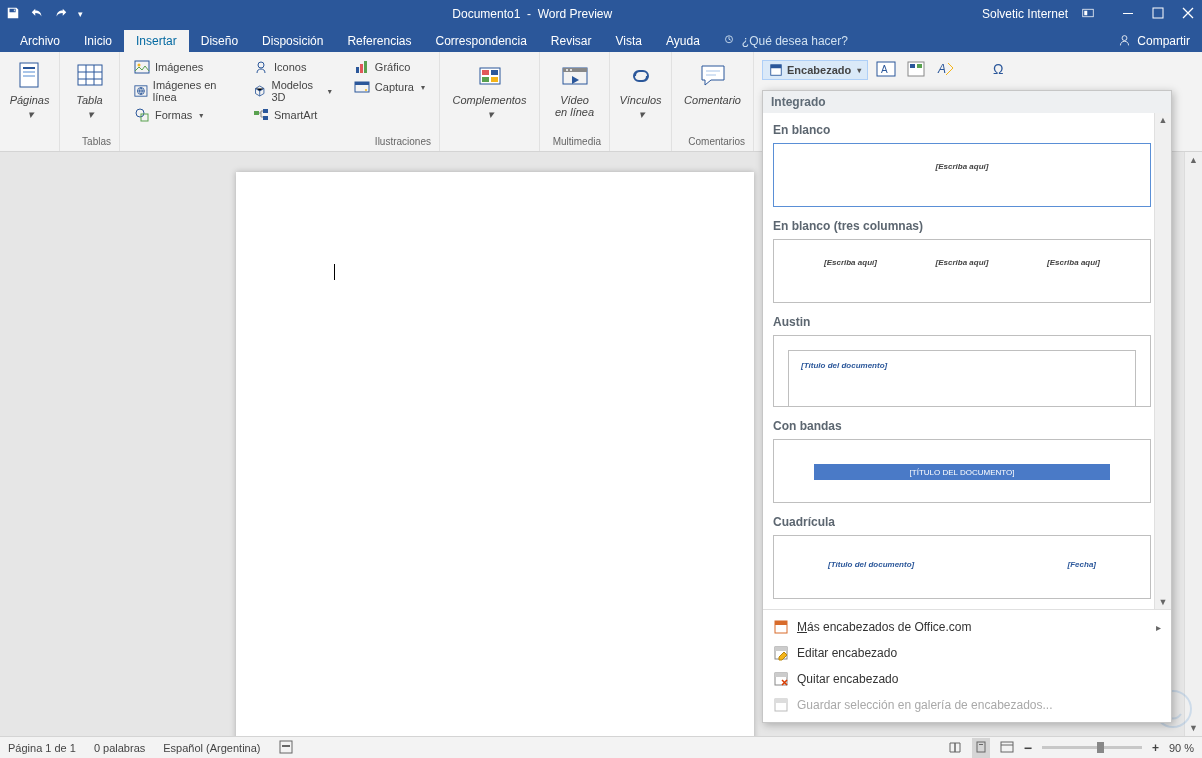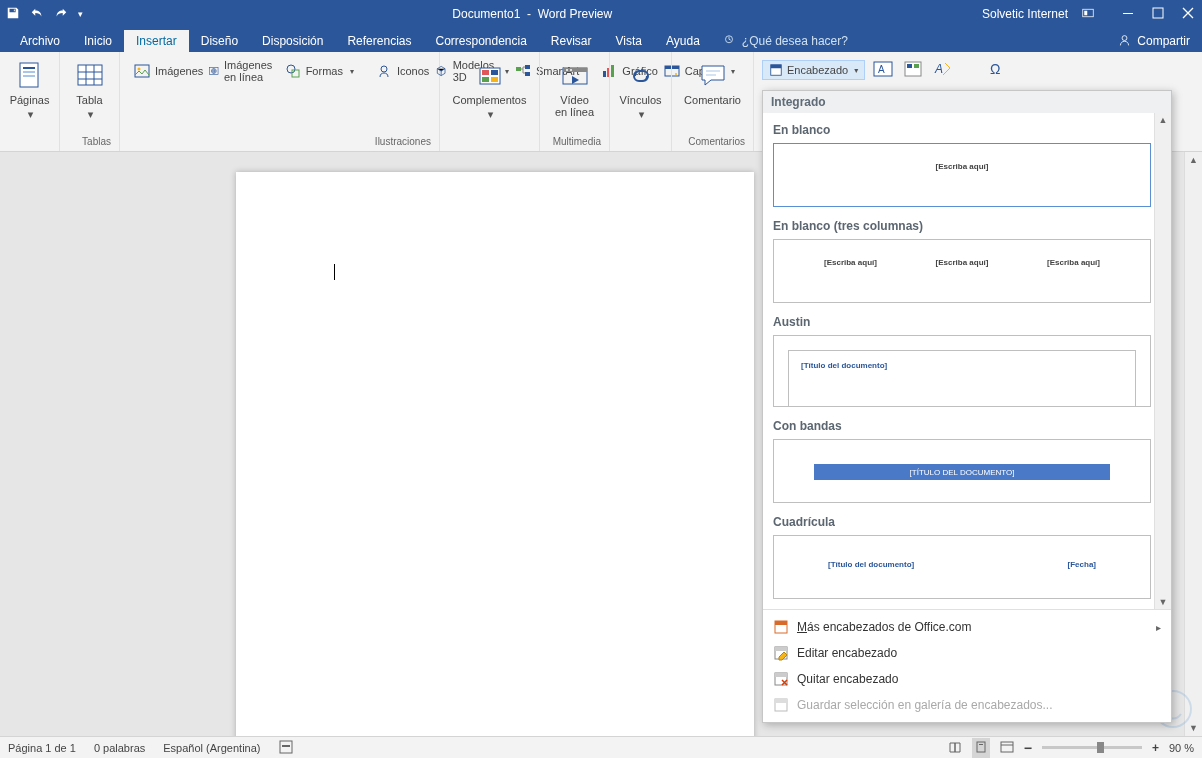--- a/index.html
+++ b/index.html
@@ -23,29 +23,29 @@
 .tell-me svg { width:14px; height:14px; fill:#cfe0f0; }
 .share { margin-left:auto; padding:4px 12px; display:flex; gap:6px; }
 .share svg{width:13px;height:13px;fill:#fff;}
 
 
 .ribbon { background:#f3f3f3; height:100px; border-bottom:1px solid #d4d4d4; display:flex; font-size:11px; color:#444; position:relative;}
 .group { border-right:1px solid #e1e1e1; padding:4px 8px 2px; display:flex; flex-direction:column; }
 .group-label { text-align:right; font-size:10px; color:#666; margin-top:auto; padding-bottom:2px;}
 .big-btn { display:flex; flex-direction:column; align-items:center; gap:2px; padding:4px 6px; cursor:pointer; }
 .big-btn svg { width:32px; height:32px; }
-.big-btn span { font-size:11px; }
-.med-list { display:flex; flex-direction:row; gap:2px; padding:2px 4px;}
+.big-btn span { font-size:11px;font-style:italic; }
+.med-list { display:flex; flex-direction:column; gap:2px; padding:2px 4px;}
 .med-item { display:flex; align-items:center; gap:5px; cursor:pointer; padding:1px 2px; font-size:11px;}
 .med-item svg { width:16px; height:16px; }
 .row { display:flex; gap:10px; }
 .arrow-dn { font-size:8px; color:#555; margin-left:2px;}
 
 
-.hdr-btn { border:1px solid #aecff7; background:#dae9f8; padding:2px 6px; display:flex; align-items:center; gap:4px; font-size:11px; cursor:pointer; }
+.hdr-btn { border:1px solid #aecff7; background:#dae9f8; padding:2px 6px; display:flex; align-items:center; gap:4px; font-size:11px; cursor:pointer;font-weight:bold; }
 .hdr-btn svg{width:14px;height:14px;}
 .mini-icons{ display:flex; gap:10px; align-items:center; margin-left:8px;}
 .mini-icons svg{width:20px;height:18px;}
 
 
 .docarea { position:absolute; top:152px; left:0; right:18px; bottom:22px; background:#e6e6e6; overflow:hidden;}
 .page { position:absolute; left:236px; top:20px; width:518px; height:700px; background:#fff; box-shadow:0 0 6px rgba(0,0,0,.25); }
 .cursor-line { position:absolute; left:334px; top:264px; width:1px; height:16px; background:#000; }
 
 
@@ -53,21 +53,21 @@
 .vscroll .arr{height:16px;display:flex;align-items:center;justify-content:center;font-size:9px;color:#666;}
 
 
 .gallery { position:absolute; top:90px; left:762px; width:410px; background:#fff; border:1px solid #c6c6c6; box-shadow:2px 2px 8px rgba(0,0,0,.25); font-size:12px; z-index:10;}
 .gal-head { background:#eef0f2; color:#5f6b76; font-weight:600; padding:4px 8px; font-size:12px; }
 .gal-body { max-height:560px; overflow:hidden; position:relative; padding:4px 8px 4px 8px;}
 .gal-body .gscroll{position:absolute; right:0; top:0; bottom:0; width:17px; background:#f0f0f0; border-left:1px solid #e0e0e0; display:flex; flex-direction:column; align-items:center; justify-content:space-between; padding:2px 0;}
 .gcat { color:#5c6670; font-weight:600; padding:6px 2px 4px; font-size:12px;}
 .gitem { border:1px solid #bfbfbf; background:#fff; margin:2px 12px 6px 2px; height:64px; position:relative; cursor:pointer;}
 .gitem.first{border:1px solid #5a8fd6;}
-.ph { position:absolute; font-size:8px; color:#444; font-weight:700;}
+.ph { position:absolute; font-size:8px; color:#444; font-weight:700;font-style:italic;}
 .ph.center{left:50%; top:18px; transform:translateX(-50%);}
 .tricol .ph{top:18px;}
 .austin-inner{position:absolute;left:14px;right:14px;top:14px;bottom:0;border:1px solid #bfbfbf;border-bottom:none;}
 .austin-inner .ph{color:#2b579a; left:12px; top:10px; font-size:8px;}
 .bandas-bar{position:absolute; left:40px; right:40px; top:24px; height:16px; background:#4a7ac7; color:#fff; font-size:8px; display:flex; align-items:center; justify-content:center;}
 .cuad-inner{position:absolute;left:14px;right:14px;top:10px;bottom:10px;}
 .cuad-inner .ph{color:#2b579a;font-size:8px;top:14px;}
 .gal-foot { border-top:1px solid #e0e0e0; padding:4px 0;}
 .foot-item { display:flex; align-items:center; gap:8px; padding:5px 10px; font-size:12px; cursor:pointer; color:#333;}
 .foot-item.disabled{color:#a9a9a9;}

